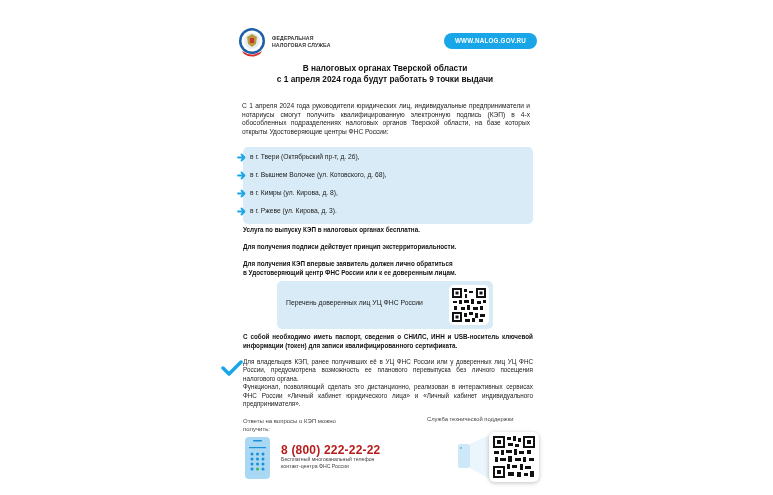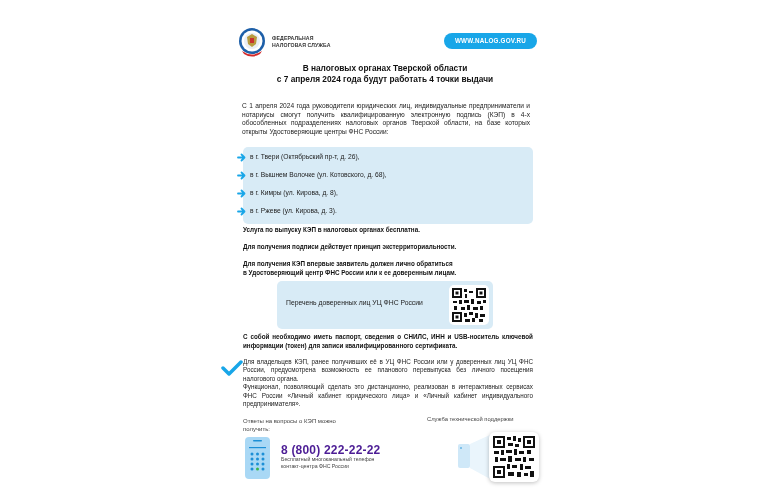--- a/index.html
+++ b/index.html
@@ -27,21 +27,21 @@
     .trusted-label { position: absolute; left: 9px; top: 18px; font-size: 6.8px; color: #222; }
     .qr-box { position: absolute; left: 172px; top: 4px; width: 40px; height: 40px; background: #fff; border-radius: 5px; padding: 3px; }
 
     .docs { position: absolute; left: 13px; top: 333px; width: 290px; font-size: 6.3px; font-weight: bold; line-height: 8.5px; text-align: justify; color: #111; }
 
     .renew { position: absolute; left: 13px; top: 358px; width: 290px; font-size: 6.3px; line-height: 8.4px; text-align: justify; color: #222; }
     .check { position: absolute; left: -10px; top: 0px; width: 24px; height: 18px; }
 
     .answers { position: absolute; left: 13px; top: 418px; width: 120px; font-size: 6px; line-height: 7.6px; color: #444; }
     .phone-ico { position: absolute; left: 15px; top: 437px; width: 25px; height: 42px; background: #a9d8f5; border-radius: 4px; }
-    .phone-num { position: absolute; left: 51px; top: 443px; font-size: 12px; font-weight: bold; color: #4c1d95; letter-spacing: 0.2px; }
+    .phone-num { position: absolute; left: 51px; top: 443px; font-size: 12px; font-weight: bold; color: #b91c1c; letter-spacing: 0.2px; }
     .phone-desc { position: absolute; left: 51px; top: 456px; font-size: 5.2px; line-height: 6.6px; color: #444; }
 
     .support { position: absolute; left: 197px; top: 416px; font-size: 5.8px; color: #444; }
     .support-phone { position: absolute; left: 228px; top: 444px; width: 12px; height: 24px; background: #cfe8f8; border-radius: 2px; }
     .support-cone { position: absolute; left: 240px; top: 434px; width: 22px; height: 46px; }
     .support-qr { position: absolute; left: 259px; top: 432px; width: 50px; height: 50px; background: #fff; border-radius: 6px; box-shadow: 0 1px 4px rgba(0,0,0,0.25); padding: 4px; }
     svg { display: block; }
   </style>
 </head>
 <body>
@@ -61,21 +61,21 @@
     </div>
     <div class="logo-text">
       <div>ФЕДЕРАЛЬНАЯ</div>
       <div>НАЛОГОВАЯ СЛУЖБА</div>
     </div>
     <div class="site-btn">WWW.NALOG.GOV.RU</div>
   </div>
 
   <div class="title">
     <div>В налоговых органах Тверской области</div>
-    <div>с 7 апреля 2024 года будут работать 4 точки выдачи</div>
+    <div>с 1 апреля 2024 года будут работать 9 точки выдачи</div>
   </div>
 
   <div class="intro">С 1 апреля 2024 года руководители юридических лиц, индивидуальные предприниматели и нотариусы смогут получить квалифицированную электронную подпись (КЭП) в 4-х обособленных подразделениях налоговых органов Тверской области, на базе которых открыты Удостоверяющие центры ФНС России:</div>
 
   <div class="cities">
     <div class="city" style="top:6px">
       <span class="arrow" style="top:0">
         <svg width="9" height="9" viewBox="0 0 9 9">
             <path d="M1 4.5 H7 M4.5 1.5 L7.5 4.5 L4.5 7.5" stroke="#18a6e8" stroke-width="1.8" fill="none" stroke-linecap="round" stroke-linejoin="round"></path>
           </svg>

